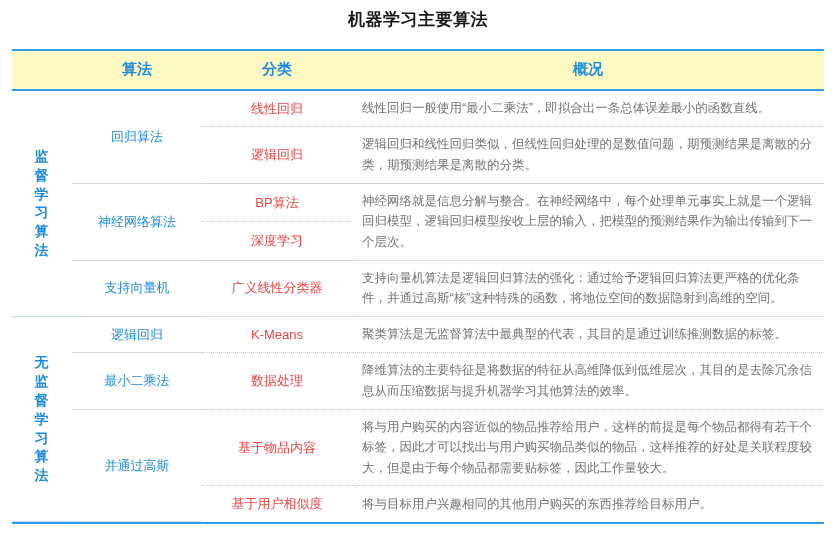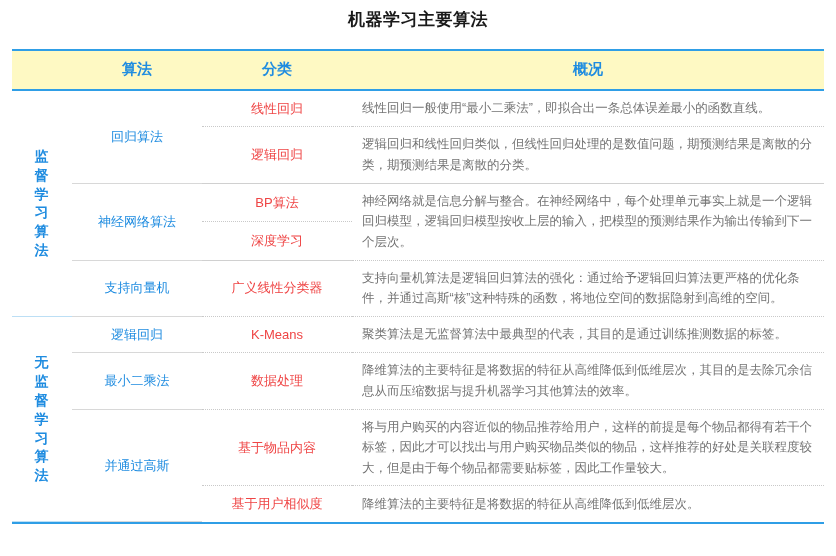--- a/index.html
+++ b/index.html
@@ -174,21 +174,21 @@
         <td class="cat">数据处理</td>
         <td class="desc">降维算法的主要特征是将数据的特征从高维降低到低维层次，其目的是去除冗余信息从而压缩数据与提升机器学习其他算法的效率。</td>
       </tr>
       <tr>
         <td class="algo" rowspan="2">并通过高斯</td>
         <td class="cat">基于物品内容</td>
         <td class="desc">将与用户购买的内容近似的物品推荐给用户，这样的前提是每个物品都得有若干个标签，因此才可以找出与用户购买物品类似的物品，这样推荐的好处是关联程度较大，但是由于每个物品都需要贴标签，因此工作量较大。</td>
       </tr>
       <tr class="last">
         <td class="cat">基于用户相似度</td>
-        <td class="desc">降维算法的主要特征是将数据的特征从高维降低到低维层次。</td>
+        <td class="desc">将与目标用户兴趣相同的其他用户购买的东西推荐给目标用户。</td>
       </tr>
 
     </tbody>
   </table>
 
   <div class="bottom-rule"></div>
 
 </div>
 
 </body></html>

